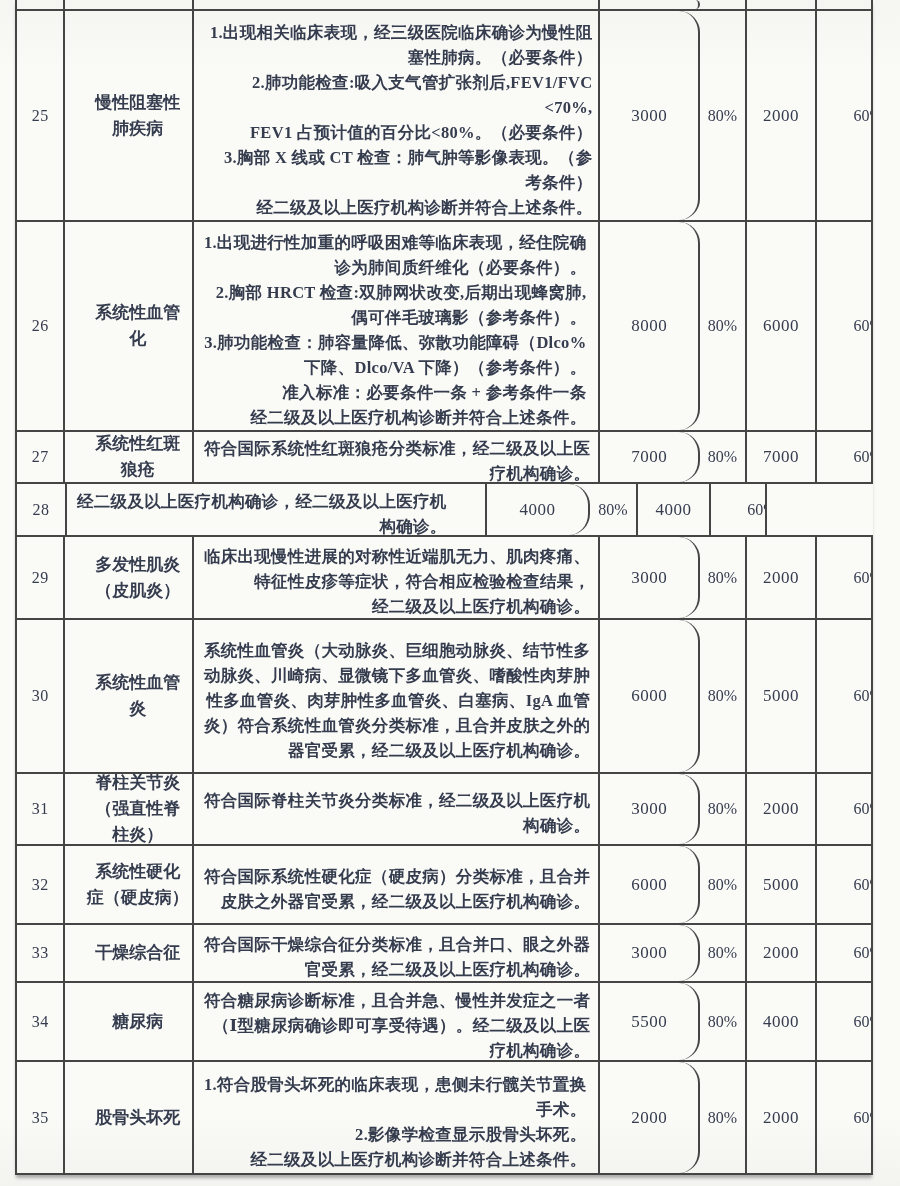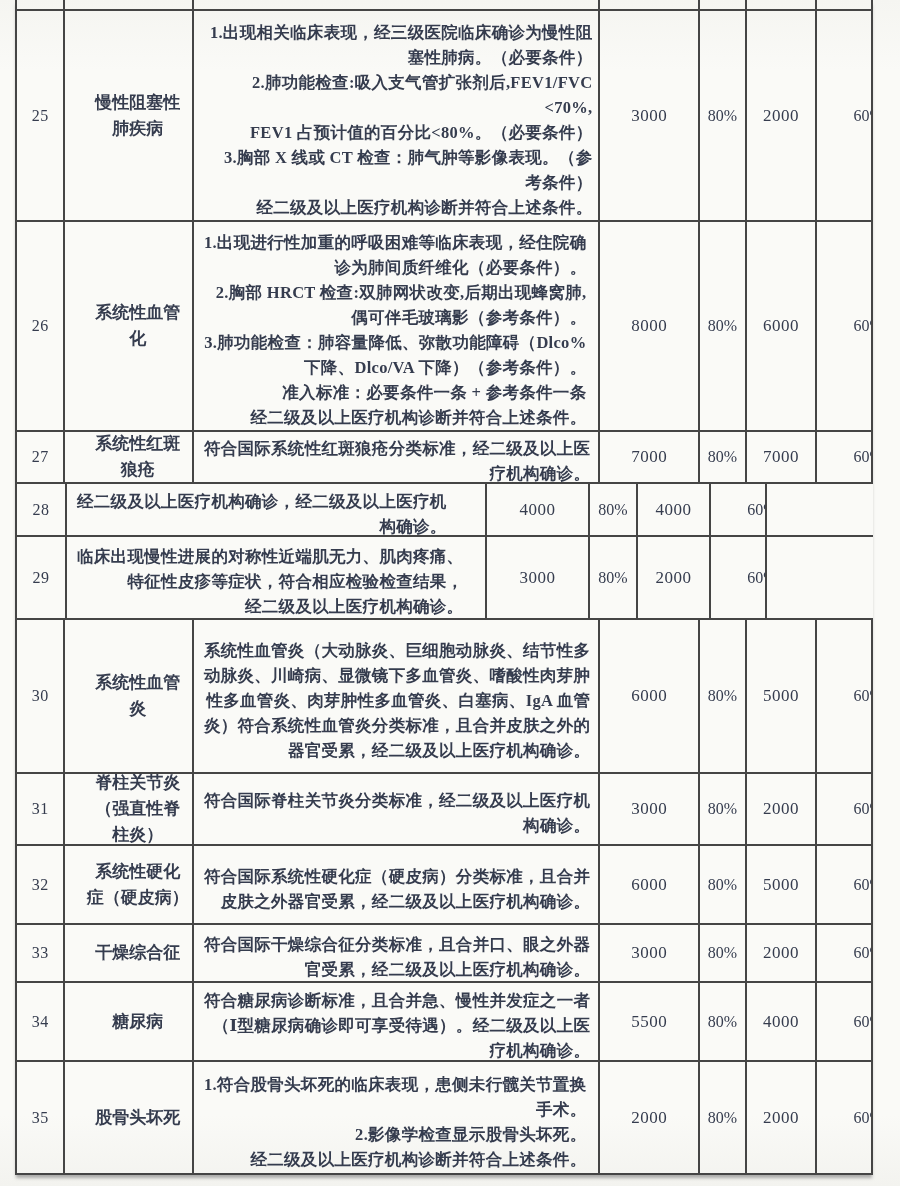--- a/index.html
+++ b/index.html
@@ -29,21 +29,21 @@
     display:flex;align-items:center;justify-content:center;
     text-align:center;color:#353c4e;overflow:hidden;
   }
   .c0{width:50px;font-size:16px;letter-spacing:.5px;}
   .c1{width:114px;font-size:17px;line-height:26px;font-weight:600;white-space:pre-line;padding:0 3px;margin-left:18px;}
   .c2{
     width:420px;justify-content:flex-start;text-align:right;
     font-size:16.5px;line-height:25px;font-weight:600;
     white-space:pre-line;letter-spacing:.3px;padding:10px 6px 2px 10px;
   }
-  .c3{width:103px;font-size:17px;letter-spacing:.5px;}
+  .c3{width:103px;font-size:17px;letter-spacing:.5px;border-radius:21px;}
   .c4{width:48px;font-size:16px;}
   .c5{width:73px;font-size:17px;letter-spacing:.5px;}
   .c6{width:56px;font-size:16px;padding-left:48px;}
   .sliver{height:11px;}
   .r25{height:211px}.r26{height:210px}.r27{height:52px}.r28{height:53px}
   .r29{height:83px}.r30{height:154px}.r31{height:72px}.r32{height:79px}
   .r33{height:58px}.r34{height:79px}.r35{height:113px}
 </style>
 </head>
 <body>
@@ -114,20 +114,22 @@
     <div class="cell c2">经二级及以上医疗机构确诊，经二级及以上医疗机
 构确诊。</div>
     <div class="cell c3">4000</div>
     <div class="cell c4">80%</div>
     <div class="cell c5">4000</div>
     <div class="cell c6">60%</div>
   </div>
 
   <div class="trow r29">
     <div class="cell c0">29</div>
+    <div class="cell c1">多发性肌炎
+（皮肌炎）</div>
     <div class="cell c2">临床出现慢性进展的对称性近端肌无力、肌肉疼痛、
 特征性皮疹等症状，符合相应检验检查结果，
 经二级及以上医疗机构确诊。</div>
     <div class="cell c3">3000</div>
     <div class="cell c4">80%</div>
     <div class="cell c5">2000</div>
     <div class="cell c6">60%</div>
   </div>
 
   <div class="trow r30">

